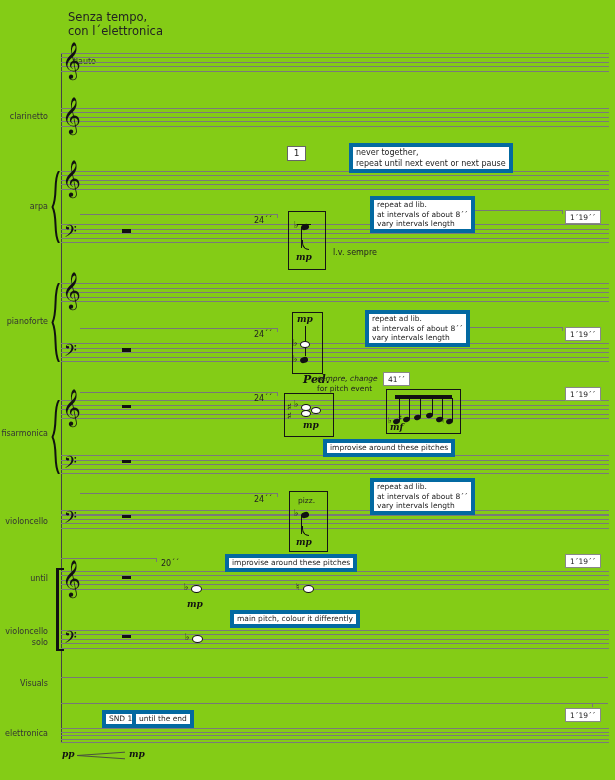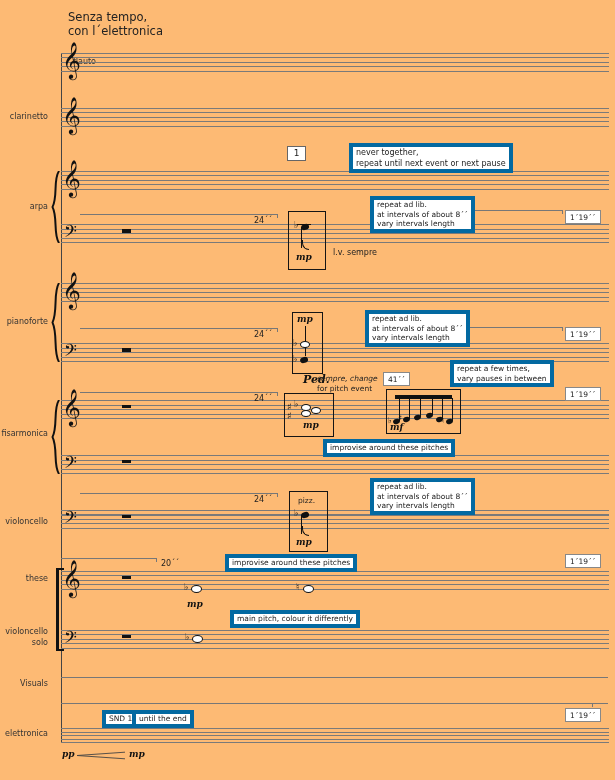--- a/index.html
+++ b/index.html
@@ -1,16 +1,16 @@
 <!DOCTYPE html>
 <html><head>
 <meta charset="utf-8">
 <style>
   html,body{margin:0;padding:0;background:#fff;}
-  .page{position:relative;width:615px;height:780px;background:#fdba74;overflow:hidden;
+  .page{position:relative;width:615px;height:780px;background:#84cc16;overflow:hidden;
         font-family:"DejaVu Sans","Liberation Sans",sans-serif;color:#1a1a1a;}
   .title{position:absolute;font-size:11.5px;line-height:14px;color:#222;white-space:nowrap;}
   .ilabel{position:absolute;left:0;width:48px;text-align:right;font-size:8px;color:#333;white-space:nowrap;}
   .staff{position:absolute;left:61px;width:548px;height:19px;
          background:repeating-linear-gradient(to bottom,#7a7a7a 0,#7a7a7a 1px,transparent 1px,transparent 4.5px);}
   .clef-g{position:absolute;font-size:32px;line-height:32px;color:#111;font-family:"DejaVu Sans",sans-serif;}
   .clef-f{position:absolute;font-size:20px;line-height:20px;color:#111;font-family:"DejaVu Sans",sans-serif;}
   .barline{position:absolute;width:1px;background:#444;}
   .wrest{position:absolute;width:9px;height:3.5px;background:#111;}
   .hline{position:absolute;height:1px;background:#777;}
@@ -50,21 +50,21 @@
 
   <div class="title" style="left:68px;top:10px;">Senza tempo,</div>
   <div class="title" style="left:68px;top:24px;">con l´elettronica</div>
 
   <div class="ilabel" style="top:57px;margin-left:48px;">flauto</div>
   <div class="ilabel" style="top:112px;">clarinetto</div>
   <div class="ilabel" style="top:202px;">arpa</div>
   <div class="ilabel" style="top:317px;">pianoforte</div>
   <div class="ilabel" style="top:429px;">fisarmonica</div>
   <div class="ilabel" style="top:517px;">violoncello</div>
-  <div class="ilabel" style="top:574px;">these</div>
+  <div class="ilabel" style="top:574px;">until</div>
   <div class="ilabel" style="top:627px;">violoncello</div>
   <div class="ilabel" style="top:638px;">solo</div>
   <div class="ilabel" style="top:679px;">Visuals</div>
   <div class="ilabel" style="top:729px;">elettronica</div>
 
   <div class="barline" style="left:61px;top:53px;height:690px;"></div>
 
   <svg class="brace-svg" style="left:50px;top:171px;" width="10" height="72" viewBox="0 0 10 100" preserveAspectRatio="none">
       <path d="M9,0 C3,12 8,35 2.5,50 C8,65 3,88 9,100" stroke="#111" stroke-width="2" fill="none"></path>
     </svg>
@@ -159,24 +159,20 @@
     <div>at intervals of about 8´´</div>
     <div>vary intervals length</div>
   </div>
   <div class="txtbox" style="left:330px;top:478px;">
     <div>repeat ad lib.</div>
     <div>at intervals of about 8´´</div>
     <div>vary intervals length</div>
   </div>
 
   <div class="tbox" style="left:383px;top:372px;">41´´</div>
-  <div class="txtbox" style="left:410px;top:360px;">
-    <div>repeat a few times,</div>
-    <div>vary pauses in between</div>
-  </div>
 
   <div class="txtbox" style="left:283px;top:439px;">improvise around these pitches</div>
   <div class="txtbox" style="left:185px;top:554px;">improvise around these pitches</div>
   <div class="txtbox" style="left:190px;top:610px;">main pitch, colour it differently</div>
   <div class="txtbox" style="left:62px;top:710px;">SND 15</div>
   <div class="txtbox" style="left:92px;top:710px;">until the end</div>
 
   <div class="ann" style="left:333px;top:248px;font-size:8px;">l.v. sempre</div>
   <div class="ped" style="left:296px;top:373px;">Ped.</div>
   <div class="ann" style="left:317px;top:374px;font-style:italic;">sempre, change</div>

